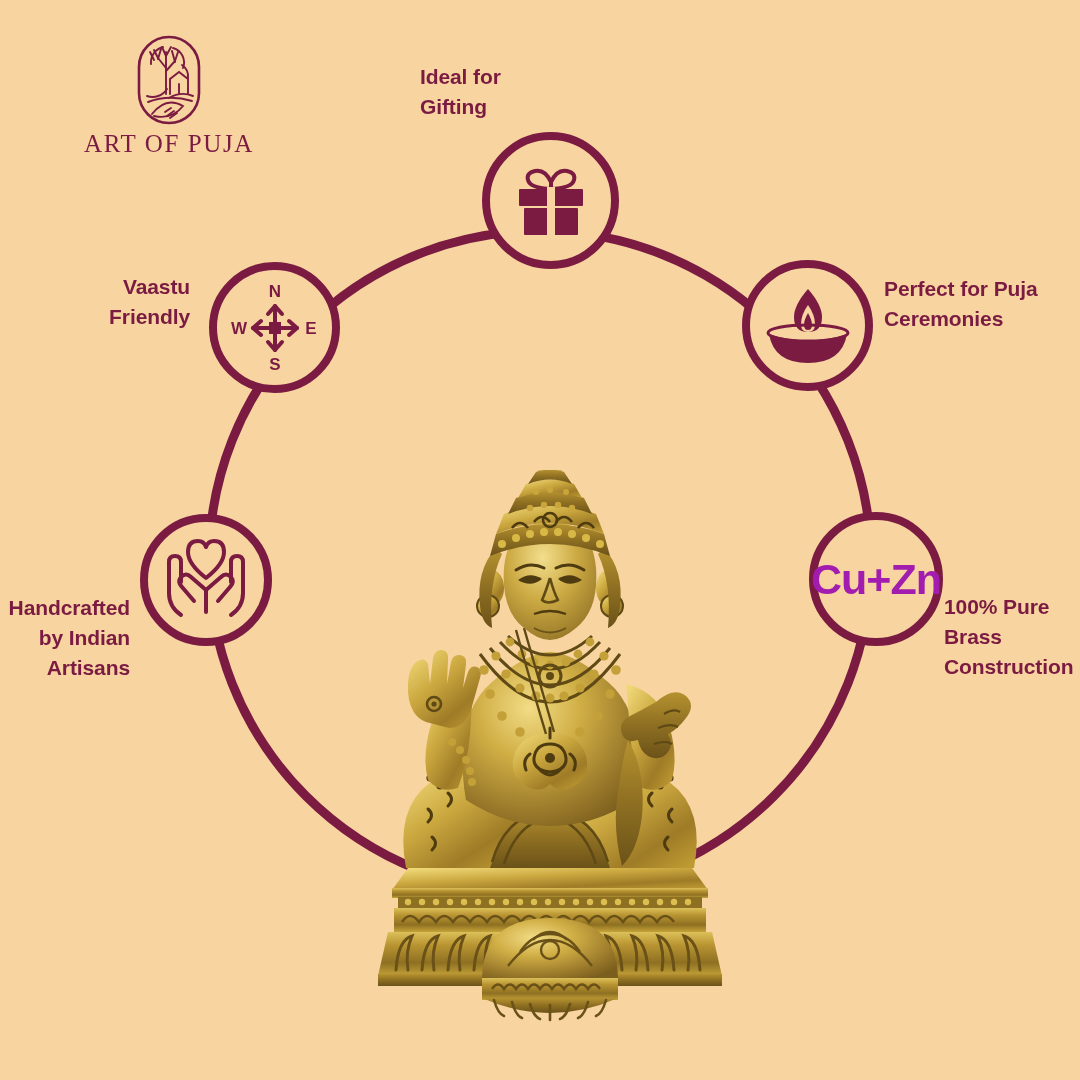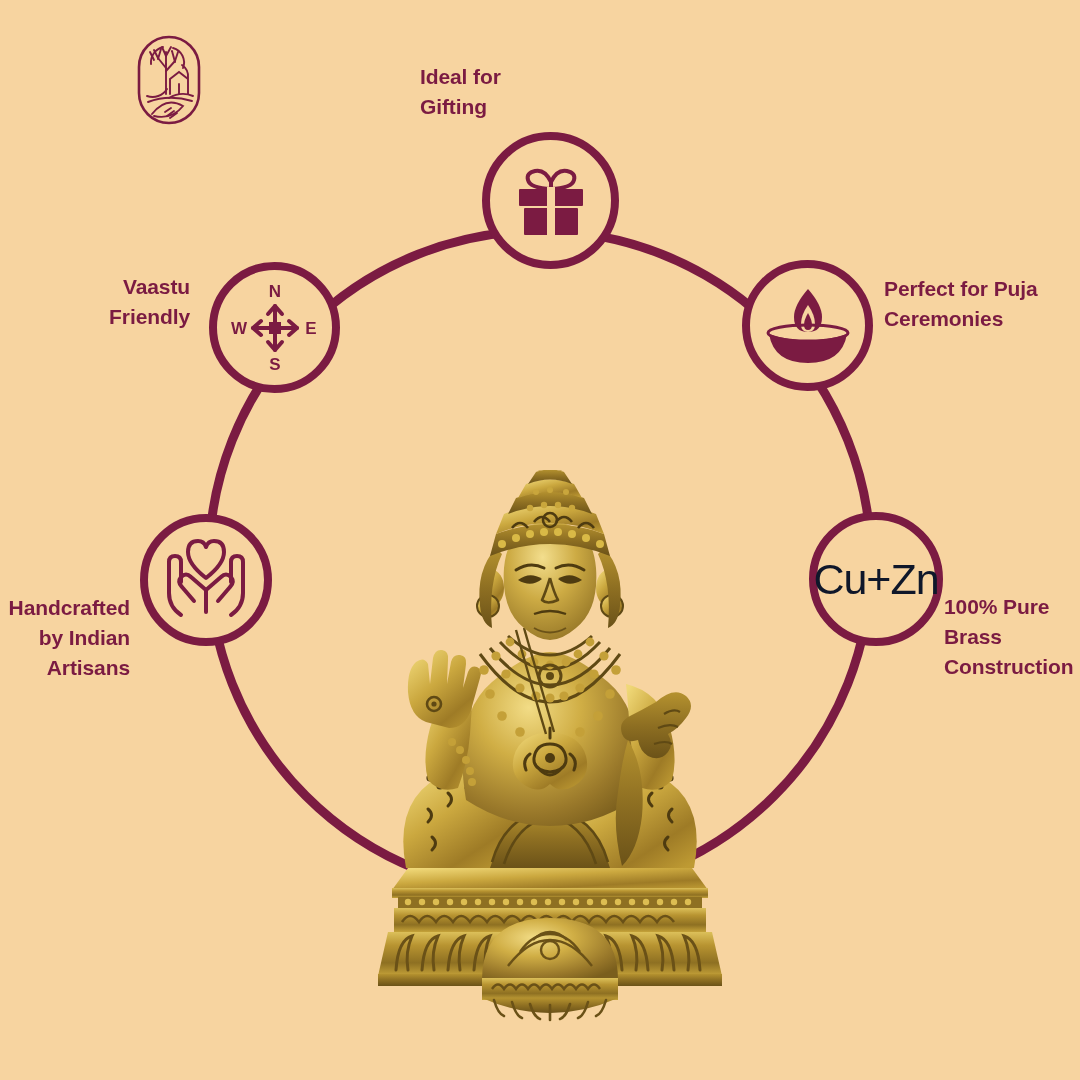--- a/index.html
+++ b/index.html
@@ -64,21 +64,21 @@
 
   #node-vaastu       .node-circle{ left:209px; top:262px; width:131px; height:131px; }
   #node-vaastu       .node-label { left:-20px; top:272px; width:210px; }
 
   #node-puja         .node-circle{ left:742px; top:260px; width:131px; height:131px; }
   #node-puja         .node-label { left:884px; top:274px; width:230px; }
 
   #node-brass        .node-circle{ left:809px; top:512px; width:134px; height:134px; }
   #node-brass        .node-label { left:944px; top:592px; width:180px; }
   #node-brass        .cuzn{
-     color:#0f172a; font-size:43px; font-weight:400; letter-spacing:-1px;
+     color:#a21caf; font-size:43px; font-weight:700; letter-spacing:-1px;
      font-family:"Liberation Sans", sans-serif;
   }
 
   #node-handcrafted  .node-circle{ left:140px; top:514px; width:132px; height:132px; }
   #node-handcrafted  .node-label { left:-115px; top:593px; width:245px; }
 </style>
 </head>
 <body>
 
 <div id="stage">
@@ -111,20 +111,21 @@
         <path d="M11 62 A17 17 0 0 0 31 55"></path>
         <path d="M33 64 Q45 57 57 62"></path>
         <path d="M12 68 Q33 60 56 67"></path>
 
         <path d="M16 80 Q30 62 47 72 Q36 86 18 82"></path>
         <path d="M29 78 L35 74"></path>
         <path d="M31 82 L38 77"></path>
         <path d="M34 84 L41 79"></path>
       </g>
     </svg>
+    <span class="word">ART OF PUJA</span>
   </div>
 
   <svg id="ring-layer" viewBox="0 0 1080 1080">
     <circle cx="540" cy="562" r="331" fill="none" stroke="#7B1B42" stroke-width="9"></circle>
   </svg>
 
   <svg id="statue" viewBox="0 0 360 560">
     <defs>
       <linearGradient id="brass" x1="0" y1="0" x2="1" y2="1">
         <stop offset="0%" stop-color="#E3C457"></stop>

